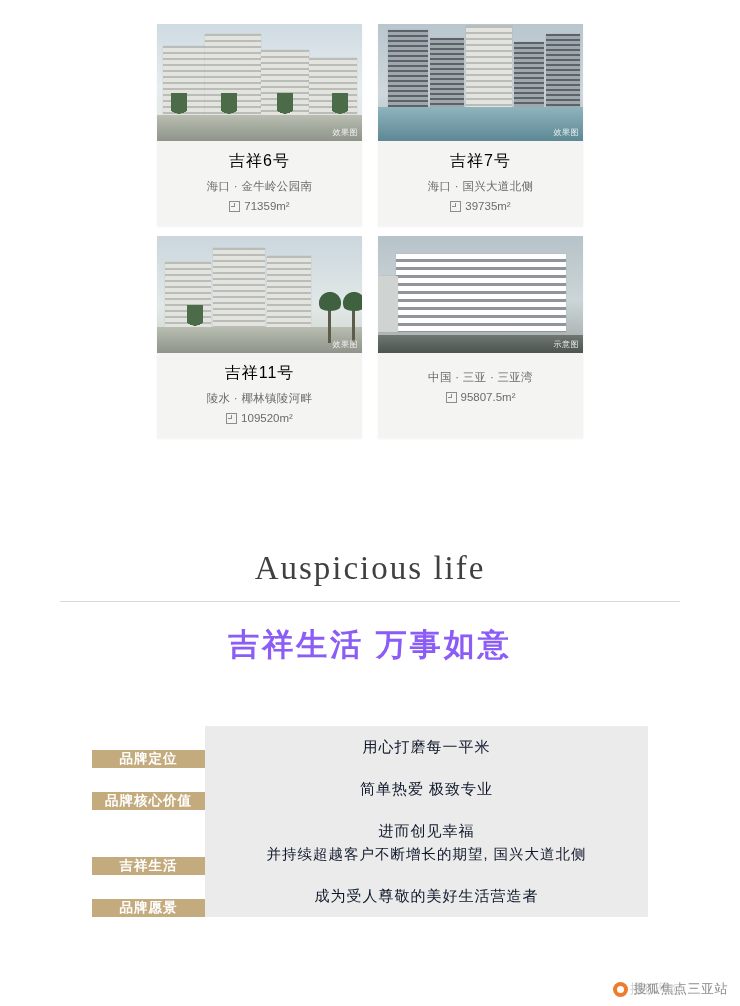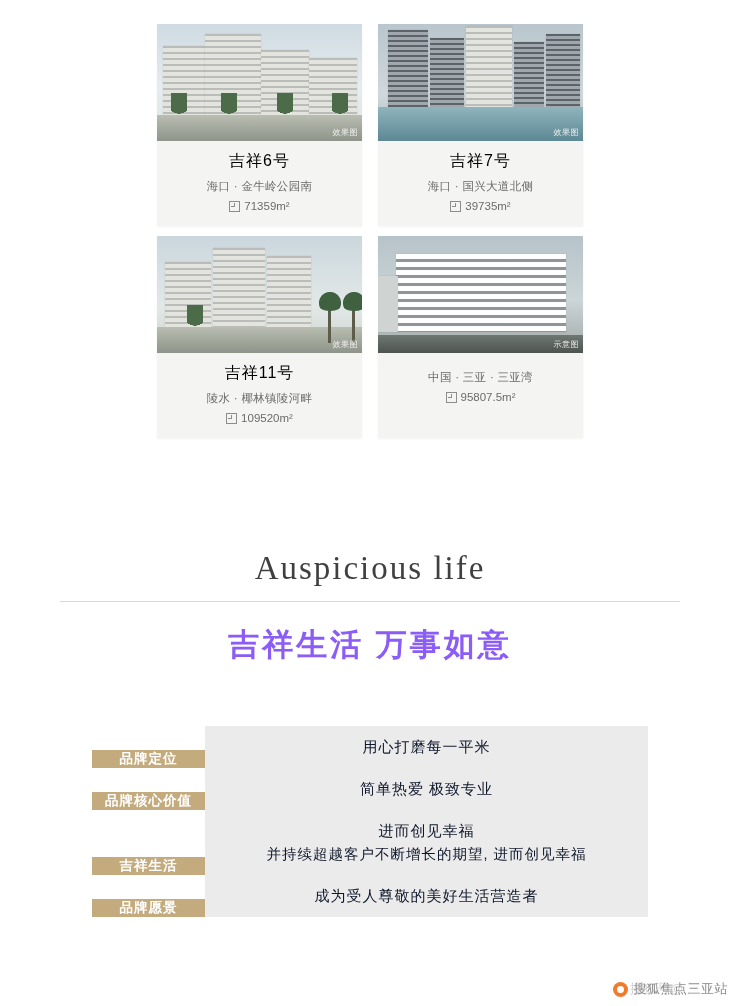--- a/index.html
+++ b/index.html
@@ -376,21 +376,21 @@
     <div class="tlabel">品牌核心价值</div>
     <div class="tvalue">
       <span>简单热爱 极致专业</span>
     </div>
   </div>
 
   <div class="trow">
     <div class="tlabel">吉祥生活</div>
     <div class="tvalue">
       <span>进而创见幸福</span>
-      <span class="l2">并持续超越客户不断增长的期望, 进而创见幸福</span>
+      <span class="l2">并持续超越客户不断增长的期望, 国兴大道北侧</span>
     </div>
   </div>
 
   <div class="trow">
     <div class="tlabel">品牌愿景</div>
     <div class="tvalue">
       <span>成为受人尊敬的美好生活营造者</span>
     </div>
   </div>
 

